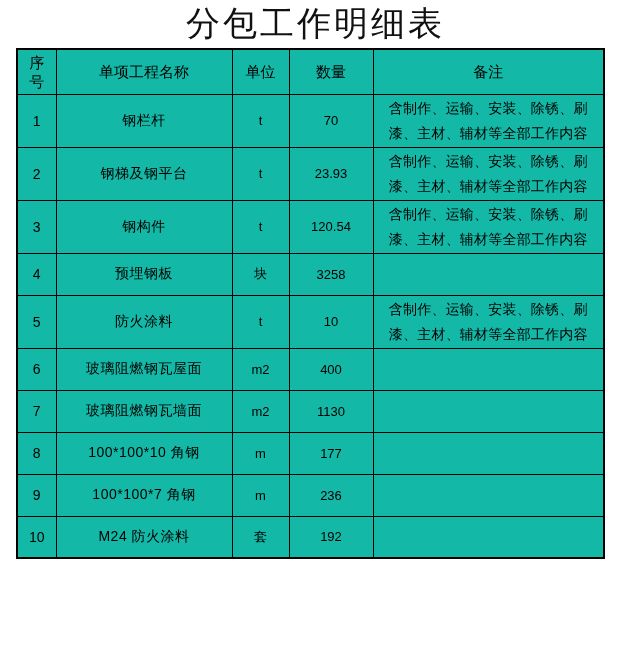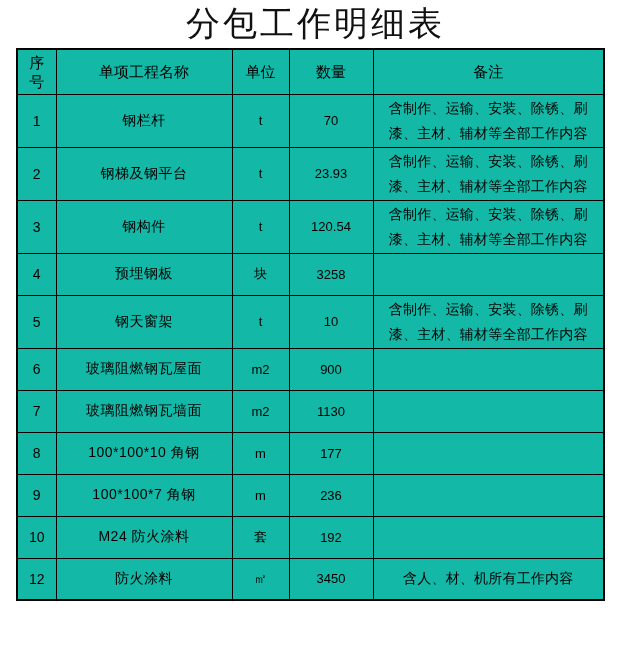--- a/index.html
+++ b/index.html
@@ -121,30 +121,30 @@
   </tr>
         <tr>
     <td class="cell-no">4</td>
     <td class="cell-name">预埋钢板</td>
     <td class="cell-unit">块</td>
     <td class="cell-qty">3258</td>
     <td class="cell-remark"></td>
   </tr>
         <tr>
     <td class="cell-no">5</td>
-    <td class="cell-name">钢天窗架</td>
+    <td class="cell-name">防火涂料</td>
     <td class="cell-unit">t</td>
     <td class="cell-qty">10</td>
     <td class="cell-remark">含制作、运输、安装、除锈、刷漆、主材、辅材等全部工作内容</td>
   </tr>
         <tr>
     <td class="cell-no">6</td>
     <td class="cell-name">玻璃阻燃钢瓦屋面</td>
     <td class="cell-unit">m2</td>
-    <td class="cell-qty">900</td>
+    <td class="cell-qty">400</td>
     <td class="cell-remark"></td>
   </tr>
         <tr>
     <td class="cell-no">7</td>
     <td class="cell-name">玻璃阻燃钢瓦墙面</td>
     <td class="cell-unit">m2</td>
     <td class="cell-qty">1130</td>
     <td class="cell-remark"></td>
   </tr>
         <tr>
@@ -161,23 +161,16 @@
     <td class="cell-qty">236</td>
     <td class="cell-remark"></td>
   </tr>
         <tr>
     <td class="cell-no">10</td>
     <td class="cell-name">M24 防火涂料</td>
     <td class="cell-unit">套</td>
     <td class="cell-qty">192</td>
     <td class="cell-remark"></td>
   </tr>
-        <tr>
-    <td class="cell-no">12</td>
-    <td class="cell-name">防火涂料</td>
-    <td class="cell-unit">㎡</td>
-    <td class="cell-qty">3450</td>
-    <td class="cell-remark">含人、材、机所有工作内容</td>
-  </tr>
       </tbody>
   </table>
 
 </div>
 
 </body></html>

